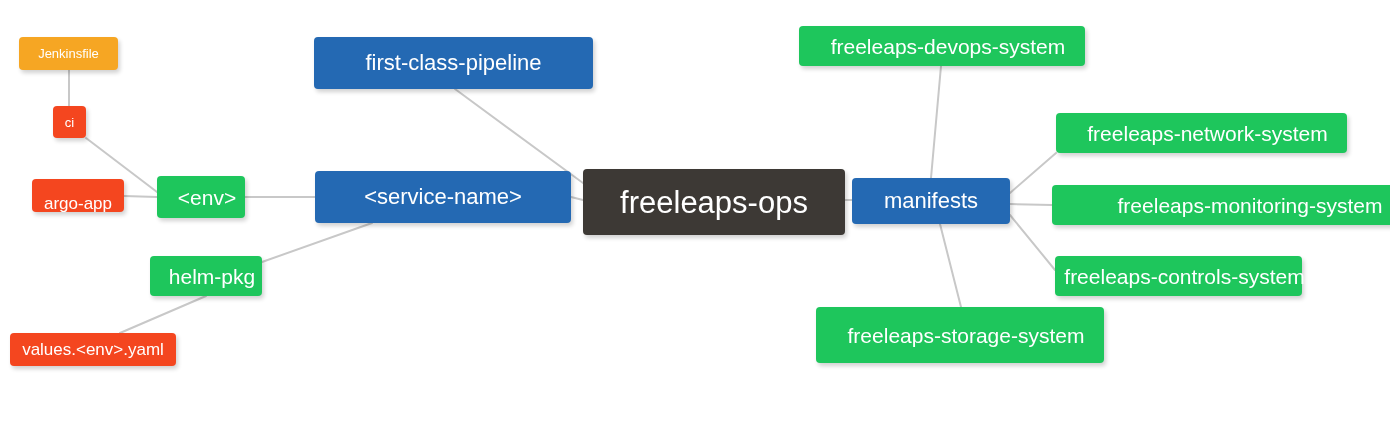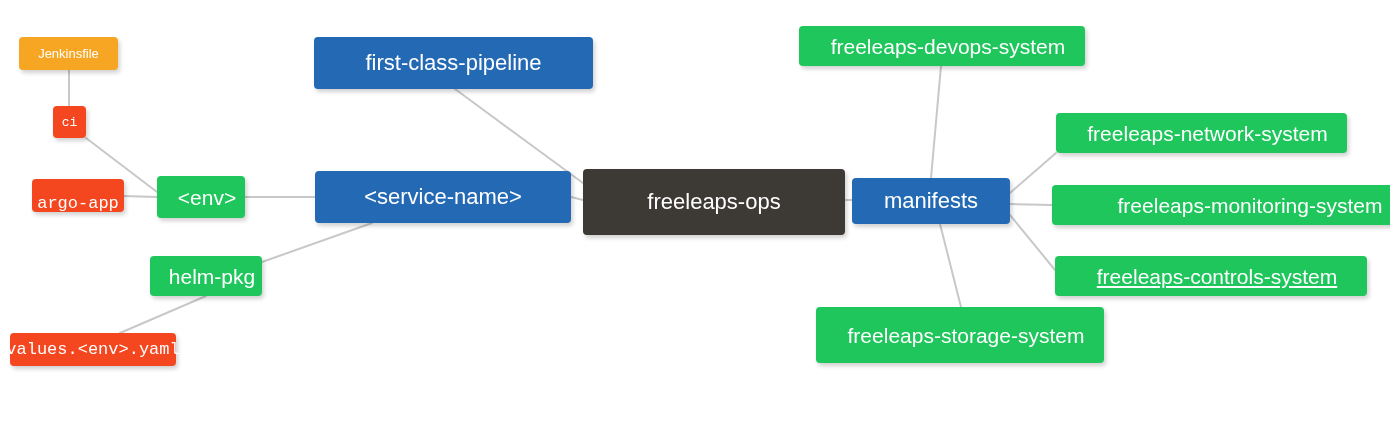--- a/index.html
+++ b/index.html
@@ -50,23 +50,22 @@
   }
   .lvl-green {
     background: #1ec65c;
     padding-left: 12px;
   }
   .lvl-orange {
     background: #f6a623;
   }
   .lvl-red {
     background: #f4461f;
-    font-family: Liberation Mono, monospace;
   }
-  .size-xl { font-size: 22px; justify-content: center; }
+  .size-xl { font-size: 31px; justify-content: center; }
   .size-lg { font-size: 22px; }
   .size-md { font-size: 21px; }
   .size-sm { font-size: 17px; }
   .size-xs { font-size: 13px; }
 </style>
 </head>
 <body>
 
 <div id="mindmap-canvas">
   <svg id="edge-layer" width="1390" height="421" viewBox="0 0 1390 421">
@@ -118,20 +117,20 @@
       </div>
       <div class="node lvl-green size-md" style="left: 799px; top: 26px; width: 286px; height: 40px;">
         <span class="node-label">freeleaps-devops-system</span>
       </div>
       <div class="node lvl-green size-md" style="left: 1056px; top: 113px; width: 291px; height: 40px;">
         <span class="node-label">freeleaps-network-system</span>
       </div>
       <div class="node lvl-green size-md" style="left: 1052px; top: 185px; width: 384px; height: 40px;">
         <span class="node-label">freeleaps-monitoring-system</span>
       </div>
-      <div class="node lvl-green size-md" style="left: 1055px; top: 256px; width: 312px; height: 40px; text-decoration: underline;">
+      <div class="node lvl-green size-md" style="left: 1055px; top: 256px; width: 247px; height: 40px;">
         <span class="node-label">freeleaps-controls-system</span>
       </div>
       <div class="node lvl-green size-md" style="left: 816px; top: 307px; width: 288px; height: 56px;">
         <span class="node-label">freeleaps-storage-system</span>
       </div>
     </div>
 </div>
 
 </body></html>

